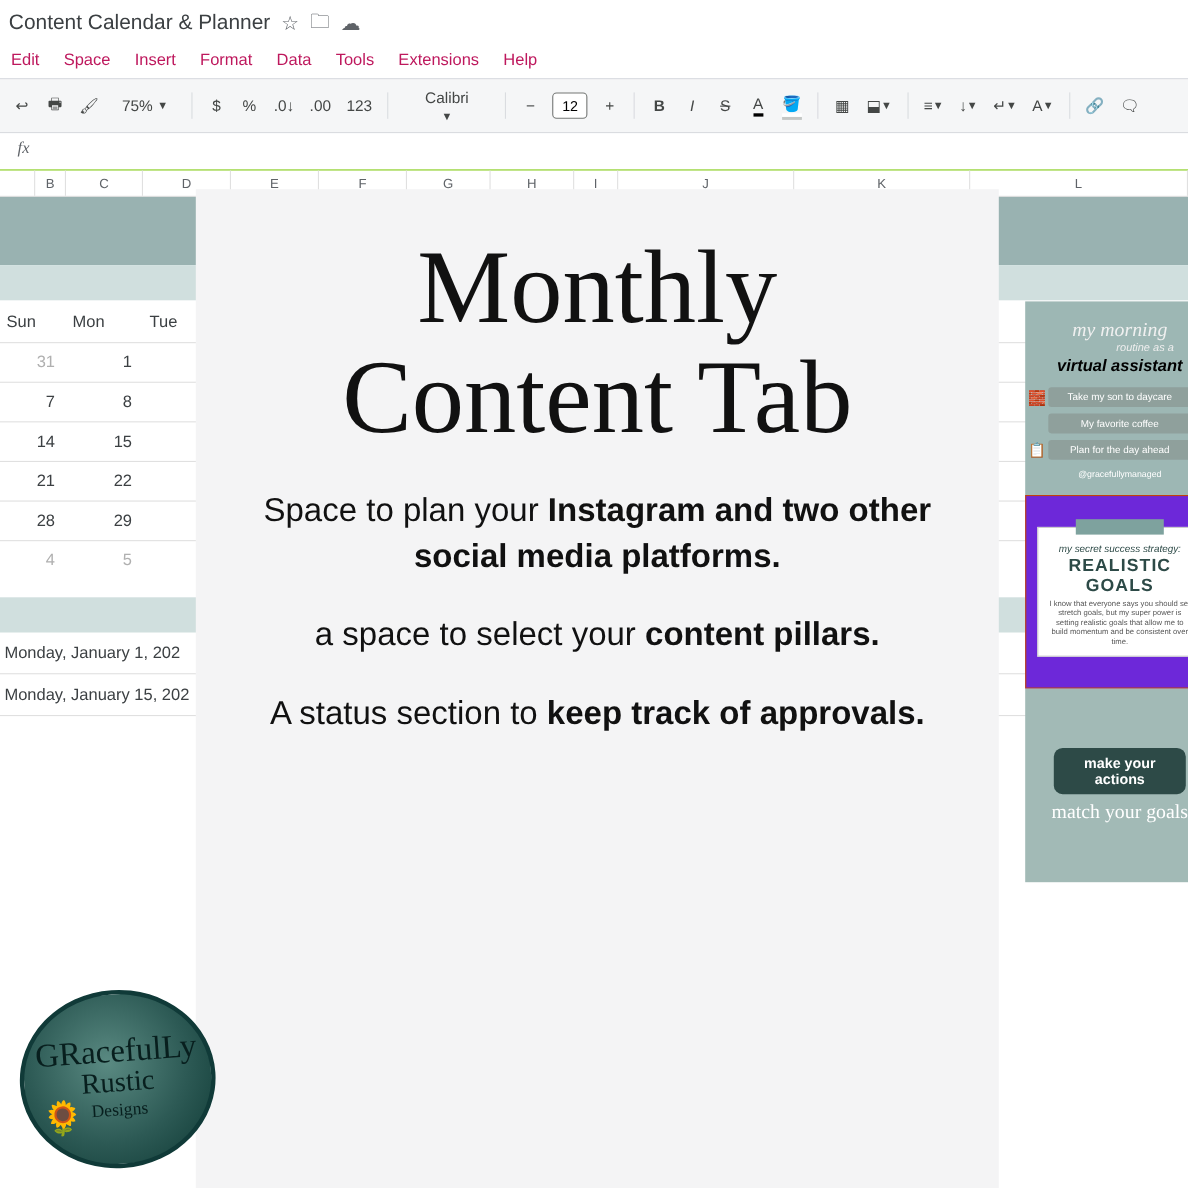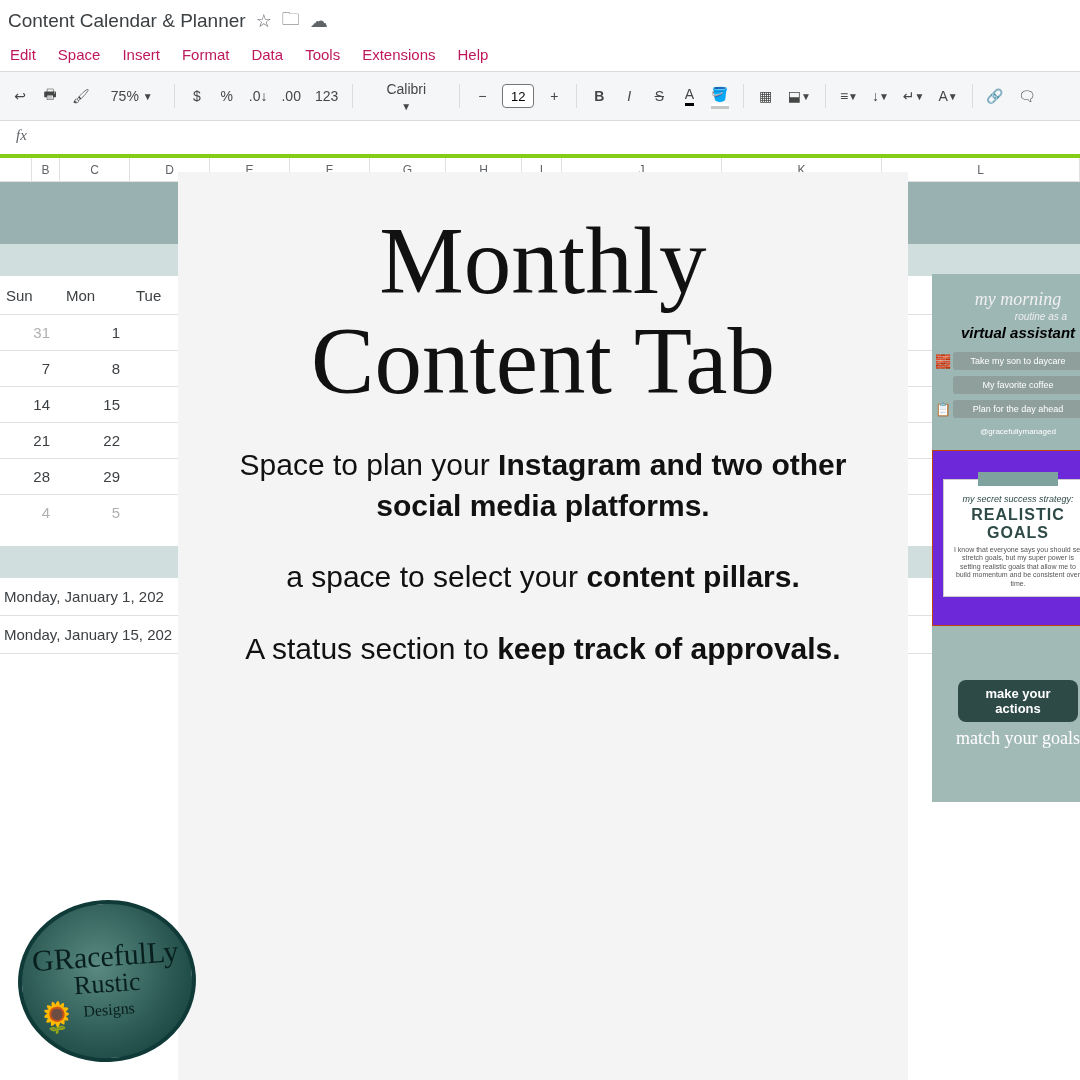--- a/index.html
+++ b/index.html
@@ -28,21 +28,21 @@
 .font-name { min-width: 90px; gap: 4px; flex-direction: column; }
 .font-size { display: inline-flex; align-items: center; gap: 6px; }
 .font-size input {
   width: 32px; height: 24px; text-align: center; border: 1px solid #747775;
   border-radius: 4px; font-size: 13px; background: #fff;
 }
 .dropdown-arrow { font-size: 10px; }
 .text-color-line { border-bottom: 3px solid #000; padding-bottom: 1px; }
 .fill-color-line { border-bottom: 3px solid #fff; padding-bottom: 1px; box-shadow: 0 3px 0 #c4c7c5; }
 
-.fx-bar { display: flex; align-items: center; padding: 6px 8px 10px; border-bottom: 4px solid #84cc16; }
+.fx-bar { display: flex; align-items: center; padding: 6px 8px 10px; border-bottom: 1px solid #84cc16; }
 .fx-label { font-style: italic; font-family: Georgia, serif; color: #5f6368; font-size: 15px; margin-left: 8px; }
 
 .col-headers { display: flex; height: 24px; font-size: 12px; color: #5f6368; border-bottom: 1px solid #e0e0e0; }
 .colh { display: flex; align-items: center; justify-content: center; border-right: 1px solid #e0e0e0; }
 .colh.A { width: 32px; }
 .colh.B { width: 28px; }
 .colh.C { width: 70px; }
 .colh.D { width: 80px; }
 .colh.E { width: 80px; }
 .colh.F { width: 80px; }

